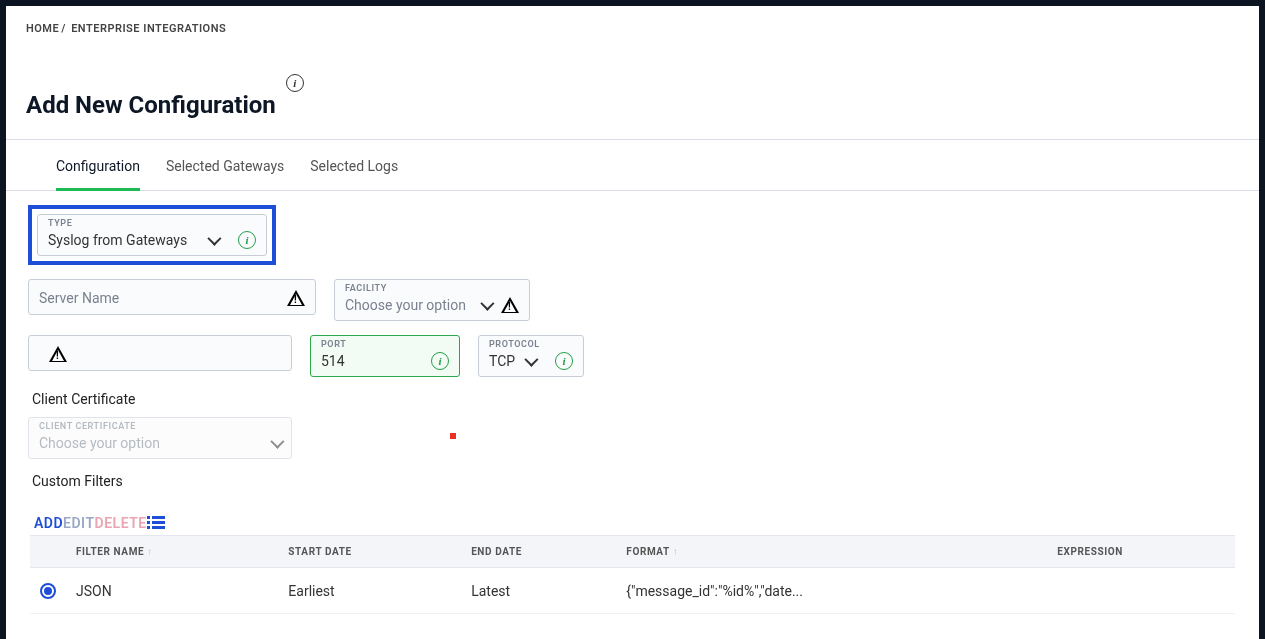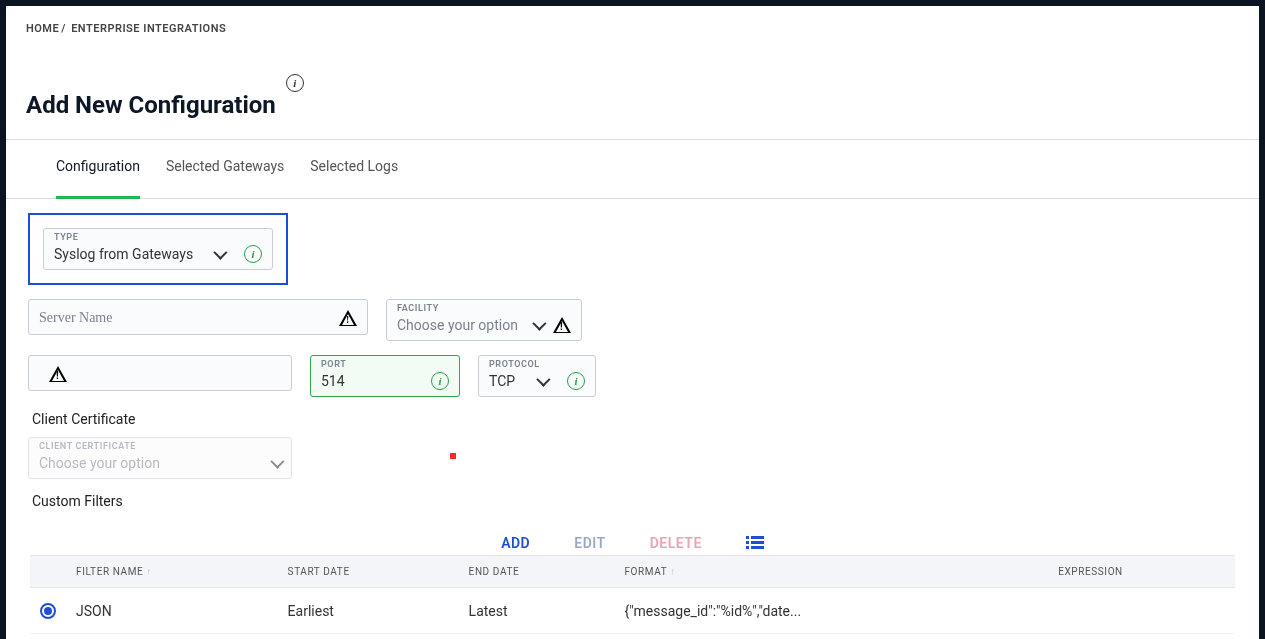--- a/index.html
+++ b/index.html
@@ -50,35 +50,35 @@
     }
     .info-circle.green { border-color: #22a046; color: #22a046; }
     .hr-line { border: none; border-top: 1px solid #d8dde6; }
     .tabs {
       display: flex;
       gap: 26px;
       padding: 18px 50px 0;
       border-bottom: 1px solid #d8dde6;
     }
     .tab {
-      padding-bottom: 22px;
+      padding-bottom: 14px;
       color: #555;
       font-size: 14px;
       cursor: pointer;
     }
     .tab.active {
       color: #0e1726;
       border-bottom: 3px solid #1db954;
       margin-bottom: -1px;
     }
     .form-area { padding: 14px 22px 10px; }
     .row { display: flex; gap: 18px; align-items: flex-start; margin-bottom: 14px; }
     .highlight-box {
-      border: 2px solid #1d4ed8;
-      padding: 13px;
+      border: 4px solid #1d4ed8;
+      padding: 5px;
       display: inline-block;
     }
     .field {
       position: relative;
       border: 1px solid #c7cdd8;
       border-radius: 3px;
       background: #fafbfd;
       display: flex;
       align-items: center;
       padding: 6px 10px 4px;
@@ -126,54 +126,53 @@
     }
     .warn-tri::after {
       content: '!';
       position: absolute;
       left: -2px; top: 4px;
       font-size: 10px;
       font-weight: 700;
       color: #000;
     }
     .w-type { width: 230px; }
-    .w-server { width: 340px; font-family: Liberation Serif, serif; }
+    .w-server { width: 288px; }
     .w-facility { width: 196px; }
     .w-host { width: 264px; }
     .w-port { width: 150px; }
-    .w-proto { width: 118px; }
+    .w-proto { width: 106px; }
     .w-clientcert { width: 264px; }
     .section-label { font-size: 14px; color: #222; margin: 4px 0 10px 4px; }
     .tiny-red-sq { width: 6px; height: 6px; background: #e73224; display: inline-block; margin-left: 140px; vertical-align: top; margin-top: 16px; }
 
     .action-bar {
       display: flex;
-      justify-content: center;
+      justify-content: flex-start;
       align-items: center;
-      gap: 44px;
       padding: 6px 28px 4px;
     }
     .action-bar .btn { font-size: 14px; font-weight: 600; letter-spacing: 0.5px; cursor: pointer; }
     .btn-add { color: #1e4ed8; }
     .btn-edit { color: #9aa8c7; }
     .btn-delete { color: #e9a3b1; }
     .list-icon { color: #1e4ed8; display: inline-flex; }
     .list-icon svg { width: 18px; height: 14px; }
 
     .table-wrap { padding: 0 24px 12px; }
     .filters-count { font-size: 10px; letter-spacing: 0.6px; color: #666; padding: 4px 6px 6px; font-weight: 600; }
 
     table.data { width: 100%; border-collapse: collapse; }
     table.data th {
       background: #f3f5f8;
       text-align: left;
       font-size: 10px;
       letter-spacing: 0.6px;
       color: #555;
-      font-weight: 400;
+      font-weight: 700;
       padding: 10px 10px;
       border-top: 1px solid #e3e6ec;
       border-bottom: 1px solid #e3e6ec;
     }
     table.data th.sel { width: 34px; }
     table.data td { padding: 14px 10px; font-size: 14px; color: #333; border-bottom: 1px solid #f0f1f4; }
     .sort-arrow { opacity: 0.35; margin-left: 3px; }
     .radio {
       width: 16px; height: 16px; border-radius: 50%;
       border: 2px solid #1e4ed8; display: inline-flex;

